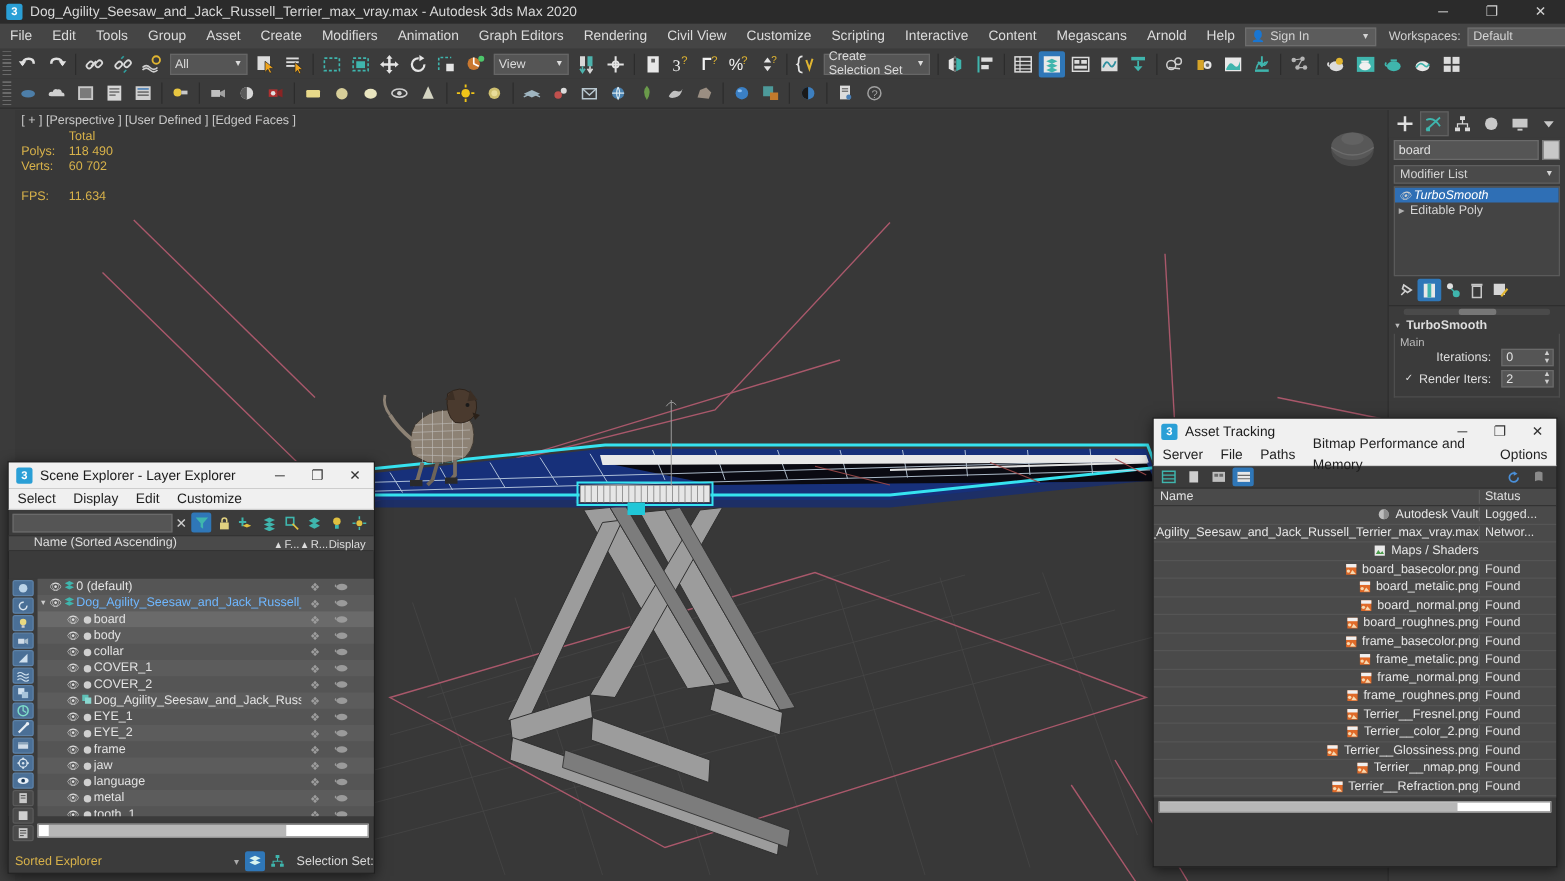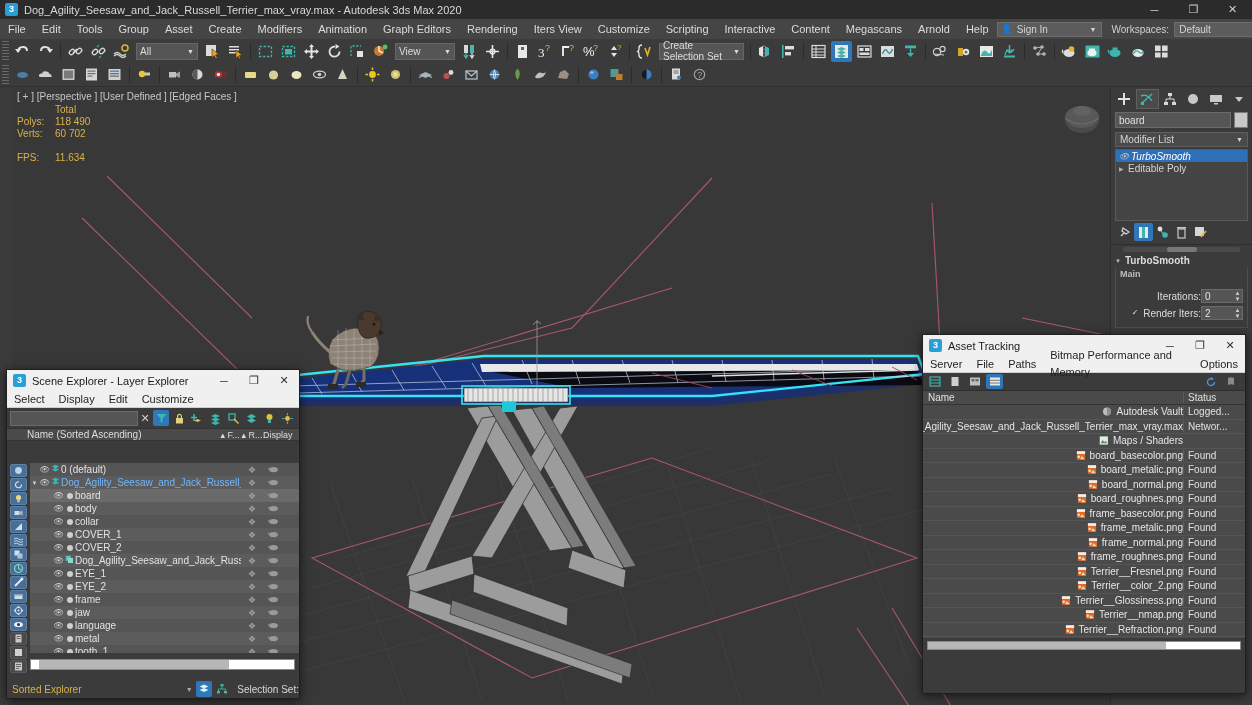--- a/index.html
+++ b/index.html
@@ -68,24 +68,24 @@
   .stack-row .tri{width:9px;font-size:6px;color:#b0b0b0;}
   .cp-stackbtns{display:flex;align-items:center;height:20px;padding:0 4px;}
   .sbtn{width:19px;height:18px;display:flex;align-items:center;justify-content:center;border-radius:2px;}
   .sbtn.on{background:#2f77b8;}
   .cp-divider{height:1px;background:#2e2e2e;margin:2px 0;}
   .cp-scroll{height:5px;margin:2px 12px;background:#4a4a4a;border-radius:2px;}
   .cp-scroll .thumb{width:30px;height:5px;background:#777;border-radius:2px;margin:0 auto;}
   .roll-head{display:flex;align-items:center;height:13px;padding-left:4px;font-size:10px;font-weight:bold;color:#ddd;}
   .roll-head .tri{font-size:6px;margin-right:4px;color:#bbb;}
   .roll-body{margin:0 4px;border:1px solid #4e4e4e;border-top:none;padding:2px 4px 4px;}
-  .roll-sub{font-size:9px;color:#bdbdbd;margin-bottom:10px;font-weight:bold;}
+  .roll-sub{font-size:9px;color:#bdbdbd;margin-bottom:0;}
   .spin-row{display:flex;align-items:center;justify-content:flex-end;margin-bottom:3px;font-size:10px;}
   .spin-row .chk{width:10px;height:10px;margin-right:3px;font-size:8px;color:#e0e0e0;text-align:center;line-height:9px;}
-  .spin-row .lab{margin-right:0;color:#ddd;}
+  .spin-row .lab{margin-right:8px;color:#ddd;}
   .spinner{display:flex;align-items:center;width:42px;height:14px;background:#555;border:1px solid #6a6a6a;}
   .spinner .val{flex:1;padding-left:3px;font-size:10px;color:#e3e3e3;}
   .spinner .ud{width:9px;text-align:center;font-size:6px;color:#cfcfcf;line-height:6px;}
 
   
   .win{position:absolute;background:#3b3b3b;border:1px solid #1f1f1f;box-shadow:0 2px 10px rgba(0,0,0,.6);}
   .win-title{height:21px;background:#f0f0f0;display:flex;align-items:center;color:#1a1a1a;font-size:11px;}
   .win-title .wic{width:13px;height:13px;margin:0 6px 0 6px;background:#2a9fd6;border-radius:2px;color:#fff;font-size:9px;line-height:13px;text-align:center;font-weight:bold;}
   .win-btns{margin-left:auto;display:flex;height:21px;}
   .win-btn{width:30px;height:21px;display:flex;align-items:center;justify-content:center;color:#333;font-size:11px;}
@@ -163,21 +163,21 @@
     <div class="menu-item">File</div>
     <div class="menu-item">Edit</div>
     <div class="menu-item">Tools</div>
     <div class="menu-item">Group</div>
     <div class="menu-item">Asset</div>
     <div class="menu-item">Create</div>
     <div class="menu-item">Modifiers</div>
     <div class="menu-item">Animation</div>
     <div class="menu-item">Graph Editors</div>
     <div class="menu-item">Rendering</div>
-    <div class="menu-item">Iters View</div>
+    <div class="menu-item">Civil View</div>
     <div class="menu-item">Customize</div>
     <div class="menu-item">Scripting</div>
     <div class="menu-item">Interactive</div>
     <div class="menu-item">Content</div>
     <div class="menu-item">Megascans</div>
     <div class="menu-item">Arnold</div>
     <div class="menu-item">Help</div>
     <div class="mb-right">
       <div class="signin">
         <span class="ic">👤</span>

